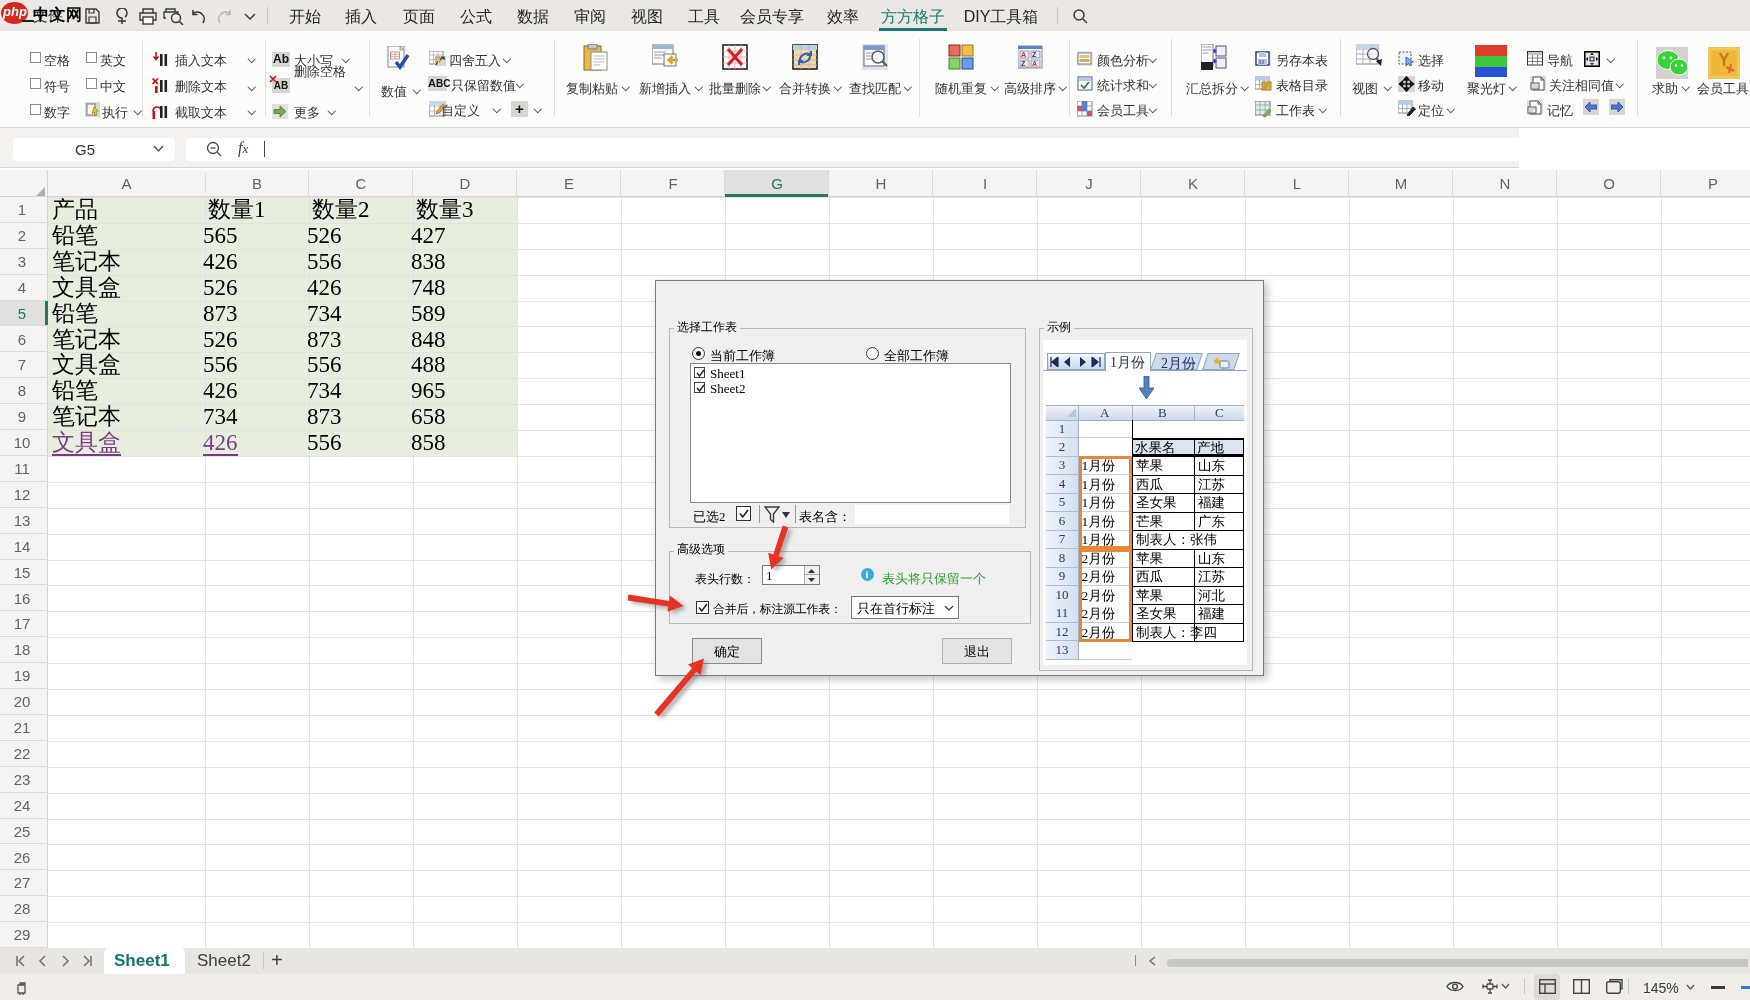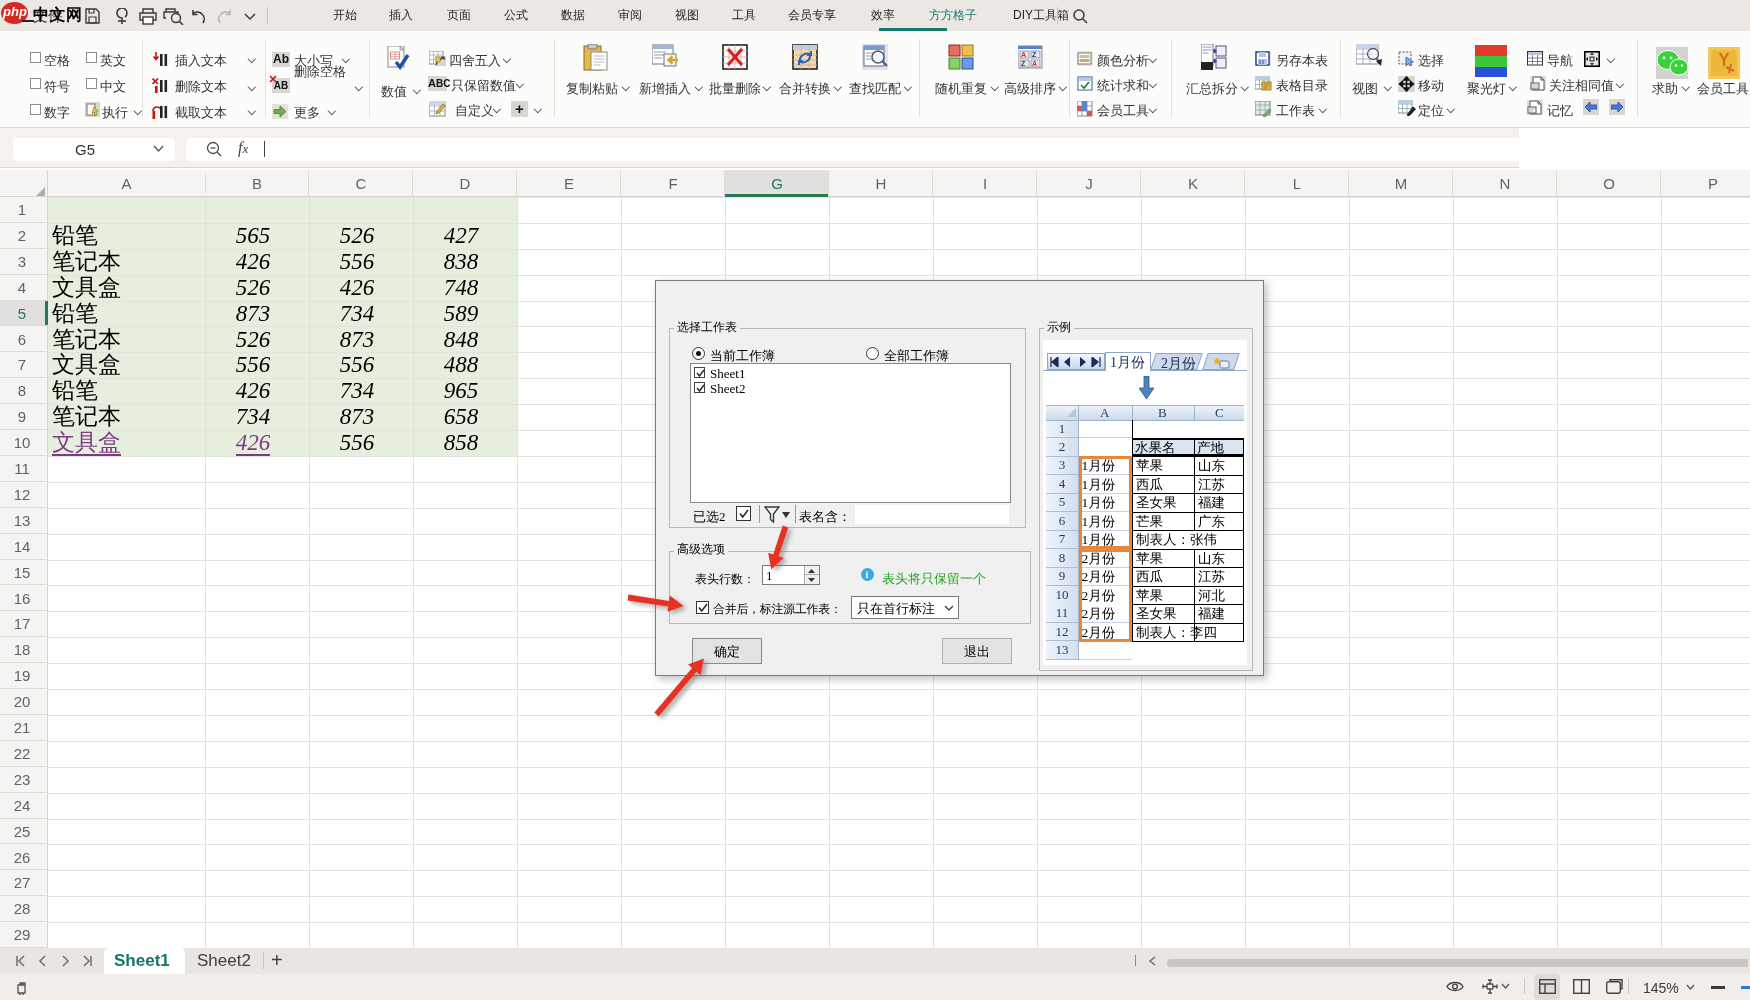--- a/index.html
+++ b/index.html
@@ -1,21 +1,21 @@
 <!DOCTYPE html>
 <html><head>
 <meta charset="utf-8">
 <style>
   * { margin:0; padding:0; box-sizing:border-box; }
   html,body { width:1750px; height:1000px; overflow:hidden; }
   body { font-family:"Liberation Sans", sans-serif; position:relative; background:#fff; }
   .abs { position:absolute; }
   
   #menubar { position:absolute; left:0; top:0; width:1750px; height:31px; background:#ebe8e3; }
-  .mtab { position:absolute; top:7px; transform:translateX(-50%); font-size:12px; color:#262626; white-space:nowrap;margin-left:40px; }
+  .mtab { position:absolute; top:7px; transform:translateX(-50%); font-size:16px; color:#262626; white-space:nowrap; }
   
   #ribbon { position:absolute; left:0; top:31px; width:1750px; height:97px; background:#fcfcfb; border-bottom:1px solid #d9d6d2; }
   .rsep { position:absolute; top:8px; width:1px; height:78px; background:#e2dfdb; }
   .rlabel { position:absolute; font-size:13px; color:#333; white-space:nowrap; }
   .blabel { position:absolute; font-size:13px; color:#333; white-space:nowrap; top:49px; }
   .drop { position:absolute; width:9px; height:9px; } .drop::after { content:""; position:absolute; left:1.5px; top:0.5px; width:4.5px; height:4.5px; border-right:1.6px solid #4a4a4a; border-bottom:1.6px solid #4a4a4a; transform:rotate(45deg); }
   .cb { position:absolute; width:11px; height:11px; border:1px solid #8f8d8a; background:#fff; }
   
   #fbar { position:absolute; left:0; top:128px; width:1519px; height:40px; background:#f4f1ee; border-bottom:1px solid #d9d6d2; }
   #namebox { position:absolute; left:13px; top:10px; width:162px; height:23px; background:#fff; border-radius:4px; }
@@ -28,21 +28,21 @@
   .rhl { position:absolute; width:44px; text-align:center; font-size:15px; color:#636363; height:25.9px; line-height:25.9px; }
   
   #grid { position:absolute; left:48px; top:197px; width:1702px; height:751px; background:#fff; }
   #green { position:absolute; left:0; top:0; width:469px; height:259px; background:#e6efde; }
   #vlines { position:absolute; left:157px; top:0; width:1545px; height:751px;
      background-image:repeating-linear-gradient(to right, #e3e2e1 0, #e3e2e1 1px, transparent 1px, transparent 104px); }
   #hlines { position:absolute; left:0; top:0; width:1702px; height:751px;
      background-image:repeating-linear-gradient(to bottom, #e3e2e1 0, #e3e2e1 1px, transparent 1px, transparent 25.9px); }
   .srow { position:absolute; left:0; width:520px; height:25.9px; font-family:"Liberation Serif", serif; font-size:23px; color:#000; }
   .ca { position:absolute; left:4px; top:0; line-height:25.9px; }
-  .cn { position:absolute; top:0; width:100px; text-align:center; line-height:25.9px;font-style:italic; }
+  .cn { position:absolute; top:0; width:100px; text-align:left; line-height:25.9px; }
   .b { left:155px; } .c { left:259px; } .d { left:363px; }
   .ul { display:inline-block; border-bottom:2px solid #7c3a85; line-height:23px; }
   
   #tabbar { position:absolute; left:0; top:948px; width:1750px; height:26px; background:#e9e5e1; }
   #statusbar { position:absolute; left:0; top:974px; width:1750px; height:26px; background:#f1ede9; }
   
   #dlg { position:absolute; left:655px; top:280px; width:609px; height:396px; background:#f0f0f0; border:1px solid #7a7a7a; box-shadow:3px 3px 8px rgba(0,0,0,0.25); }
   #dlgtitle { position:absolute; left:0; top:0; width:607px; height:25px; background:#fbfbfb; }
   .dtext { font-family:"Liberation Serif", serif; }
   .gbox { position:absolute; border:1px solid #b8b8b8; }
@@ -201,21 +201,21 @@
     <div class="drop" style="left:502px;top:24px;"></div>
   <div class="abs" style="left:428px;top:45px;width:19px;height:15px;background:#d8d6d3;color:#111;font-size:11px;font-weight:bold;text-align:center;line-height:15px;">A<span style="font-size:10px;">BC</span></div>
   <div class="rlabel" style="left:451px;top:46px;">只保留数值</div>
     <div class="drop" style="left:515px;top:49px;"></div>
   <svg class="abs" style="left:429px;top:70px;" width="17" height="16" viewBox="0 0 17 16">
       <rect x="0" y="0" width="16" height="15" fill="#fff" stroke="#888"></rect>
       <path d="M0 5 h16 M0 10 h16 M5.5 0 v15 M11 0 v15" stroke="#99aabb" stroke-width="0.8"></path>
       <rect x="0" y="0" width="16" height="4" fill="#c8d8ea"></rect>
       <path d="M8 10 L14 3 l2.2 1.8 L10 12 l-3 1 z" fill="#e8a83a" stroke="#91600a" stroke-width="0.7"></path>
     </svg>
-  <div class="rlabel" style="left:455px;top:71px;">自定义</div>
+  <div class="rlabel" style="left:441px;top:71px;">自定义</div>
     <div class="drop" style="left:492px;top:74px;"></div>
   <div class="abs" style="left:511px;top:70px;width:17px;height:16px;background:#d8d6d3;color:#111;font-size:15px;font-weight:bold;text-align:center;line-height:15px;">+</div>
   <div class="drop" style="left:533px;top:74px;"></div>
 
   <svg class="abs" style="left:583px;top:13px;" width="27" height="28" viewBox="0 0 27 28">
       <rect x="1" y="2" width="17" height="24" fill="#e8b84a" stroke="#8a6a20"></rect>
       <rect x="5" y="0" width="9" height="5" rx="1" fill="#c8c8c8" stroke="#777"></rect>
       <rect x="8" y="8" width="16" height="18" fill="#fff" stroke="#888"></rect>
       <path d="M10.5 12 h11 M10.5 15 h11 M10.5 18 h11 M10.5 21 h7" stroke="#bbb" stroke-width="1"></path>
     </svg>
@@ -508,20 +508,26 @@
     <div class="rhl" style="top:621.6px;">25</div>
     <div class="rhl" style="top:647.5px;">26</div>
     <div class="rhl" style="top:673.4px;">27</div>
     <div class="rhl" style="top:699.3px;">28</div>
     <div class="rhl" style="top:725.2px;">29</div>
 </div>
 <div id="grid">
   <div id="green"></div>
   <div id="vlines"></div>
   <div id="hlines"></div>
+  <div class="srow" style="top:0;">
+      <span class="ca">产品</span>
+      <span class="ca" style="left:160px;">数量1</span>
+      <span class="ca" style="left:264px;">数量2</span>
+      <span class="ca" style="left:368px;">数量3</span>
+    </div>
   <div class="srow" style="top:25.9px;">
       <span class="ca">铅笔</span>
       <span class="cn b">565</span>
       <span class="cn c">526</span>
       <span class="cn d">427</span>
     </div>
   <div class="srow" style="top:51.8px;">
       <span class="ca">笔记本</span>
       <span class="cn b">426</span>
       <span class="cn c">556</span>

